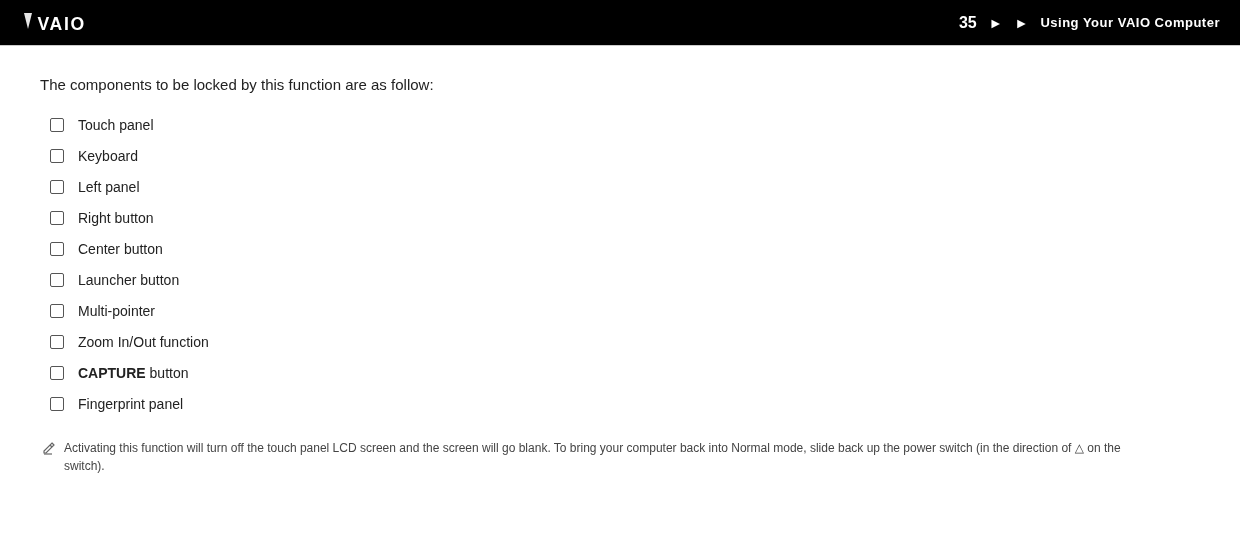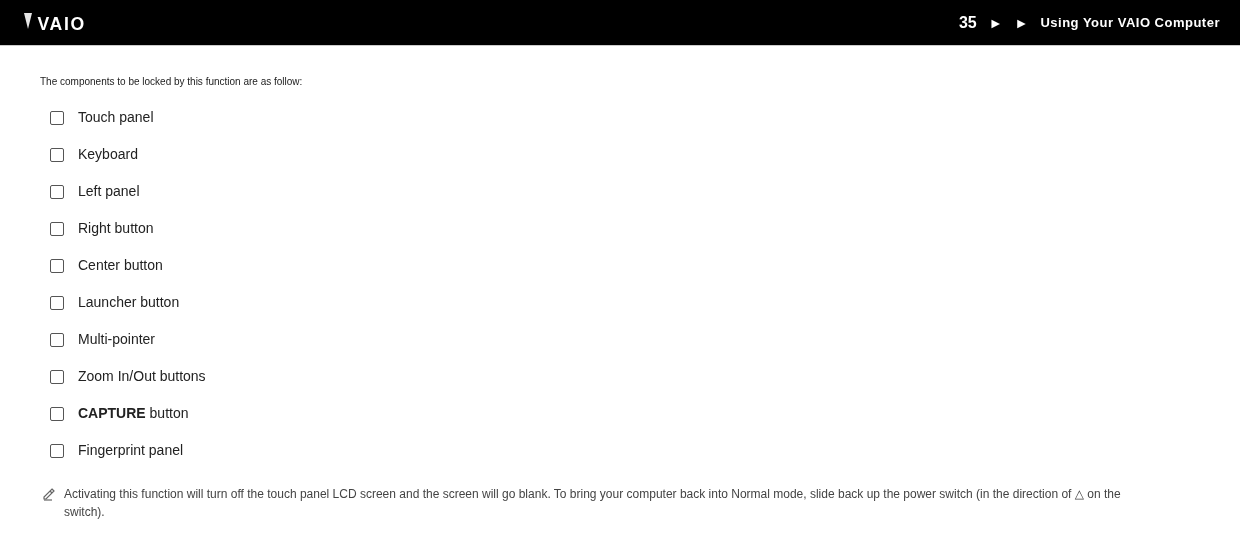--- a/index.html
+++ b/index.html
@@ -67,30 +67,30 @@
 
     
     .content {
       padding: 28px 40px 20px 40px;
       font-size: 14px;
       color: #333333;
       line-height: 1.5;
     }
 
     .intro-text {
-      font-size: 10px;
+      font-size: 15px;
       color: #222222;
       margin-bottom: 14px;
     }
 
     
     .list-container {
       display: flex;
       flex-direction: column;
-      gap: 8px;
+      gap: 2px;
       margin-left: 10px;
       margin-bottom: 16px;
     }
 
     .list-item {
       display: flex;
       align-items: center;
       gap: 14px;
       padding: 4px 0;
       font-size: 14px;
@@ -202,21 +202,21 @@
       <span class="item-label">Launcher button</span>
     </div>
 
     <div class="list-item">
       <span class="checkbox-icon"></span>
       <span class="item-label">Multi-pointer</span>
     </div>
 
     <div class="list-item">
       <span class="checkbox-icon"></span>
-      <span class="item-label">Zoom In/Out buttons</span>
+      <span class="item-label">Zoom In/Out function</span>
     </div>
 
     <div class="list-item">
       <span class="checkbox-icon"></span>
       <span class="item-label">
         <span class="item-label-bold">CAPTURE</span> button
       </span>
     </div>
 
     <div class="list-item">

